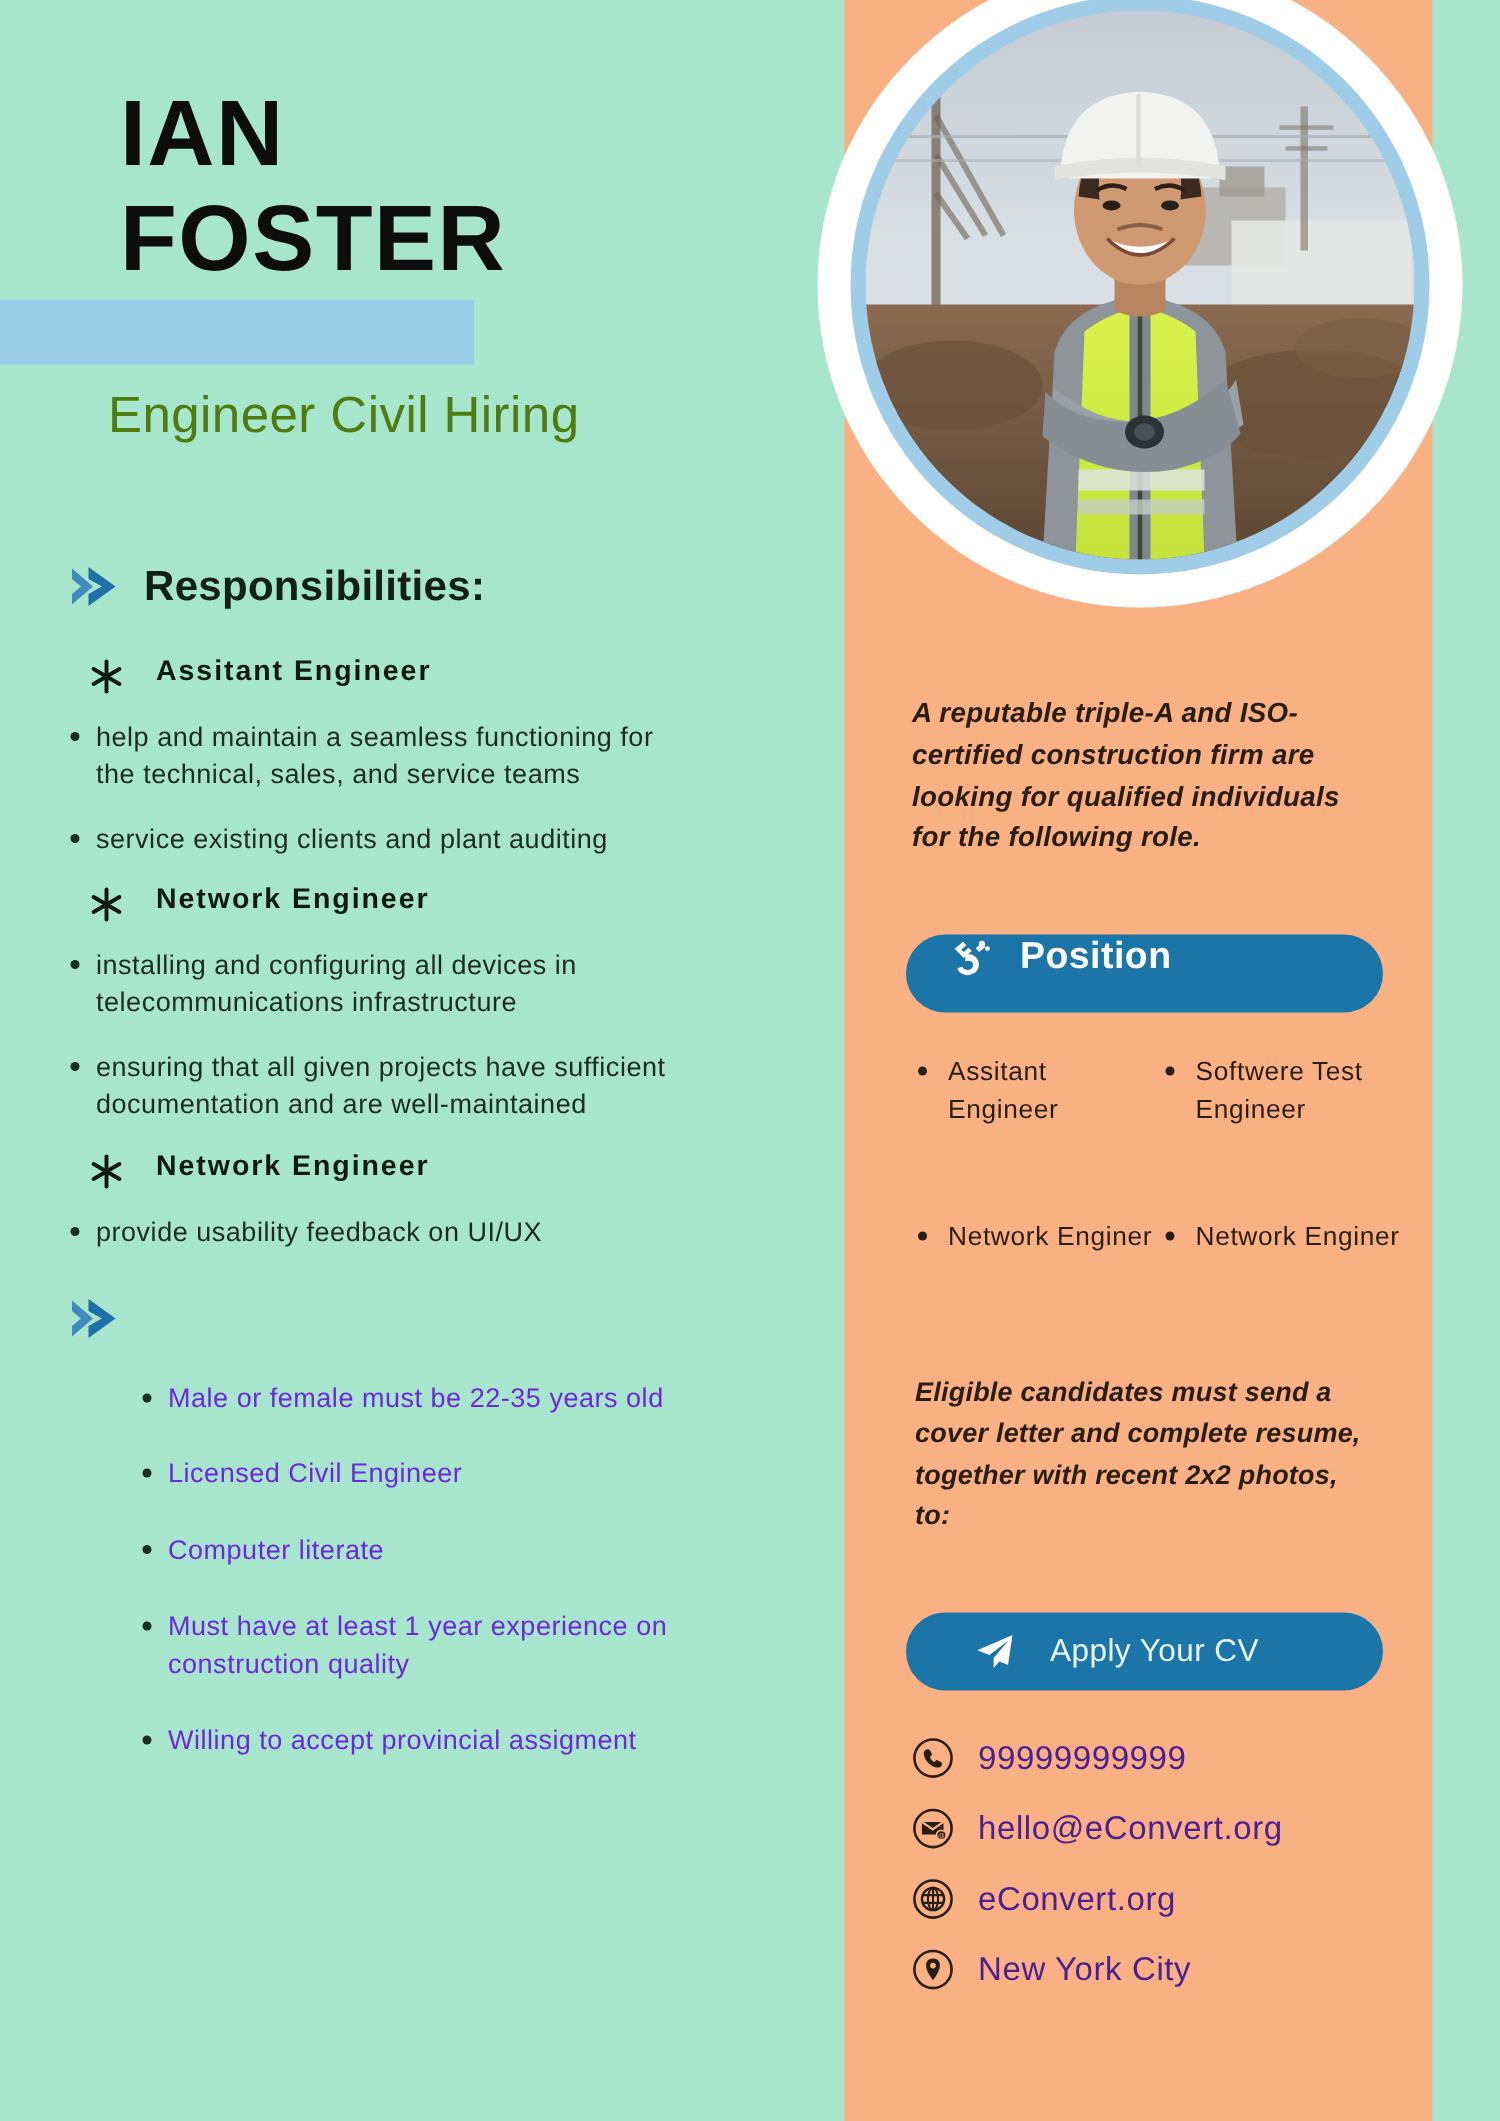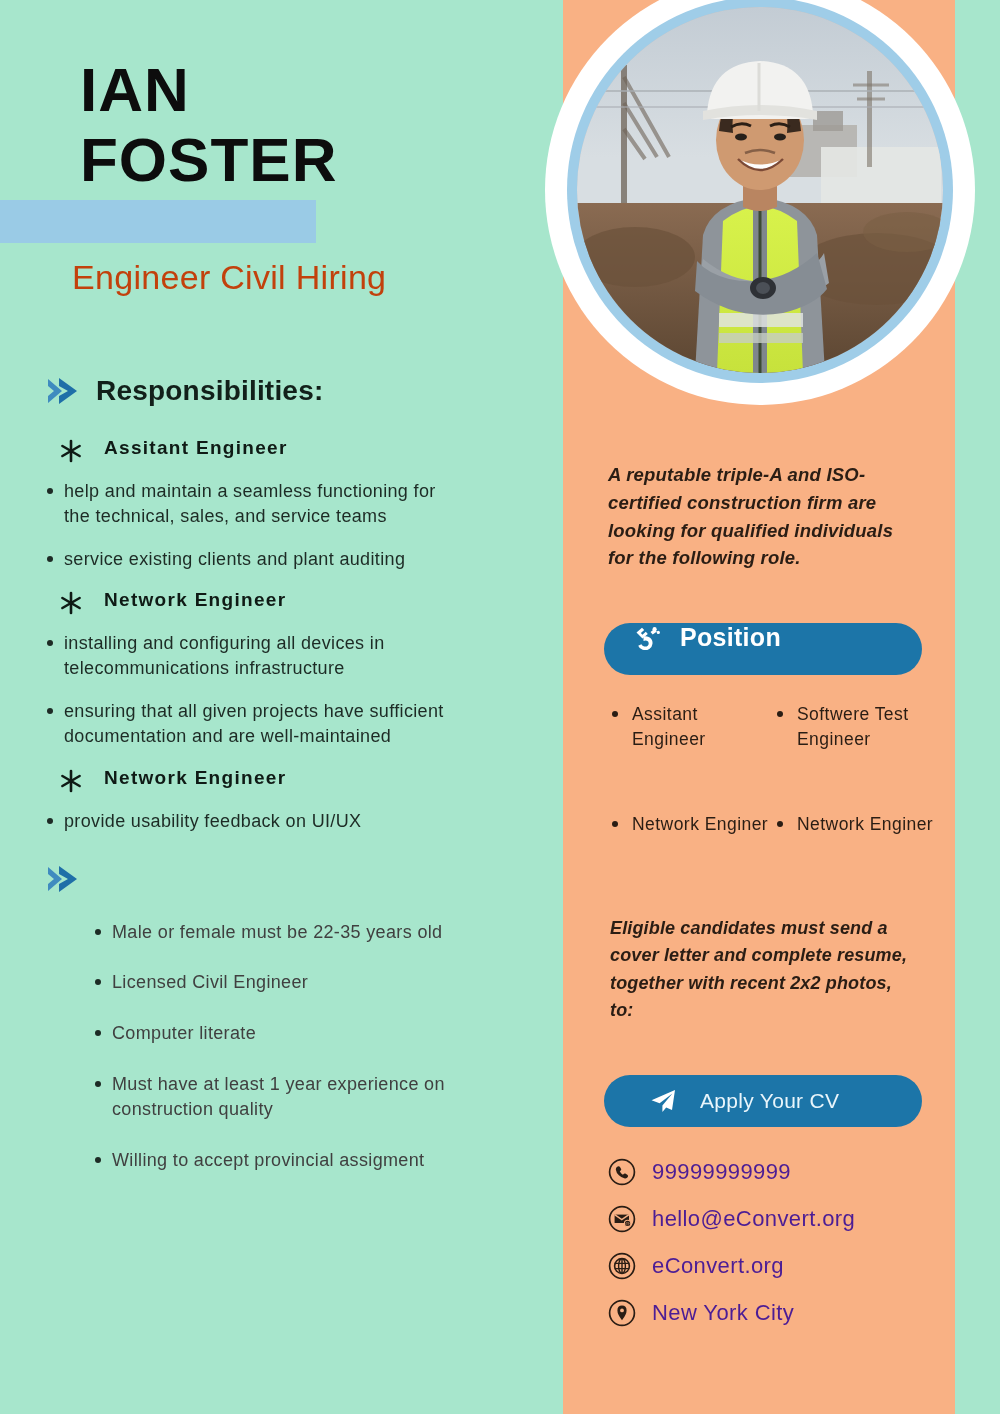--- a/index.html
+++ b/index.html
@@ -65,21 +65,21 @@
     position: absolute;
     left: 0; top: 200px;
     width: 316px; height: 43px;
     background: #9acbe6;
   }
   .subtitle {
     position: absolute;
     left: 72px; top: 258px;
     font-size: 34px;
     font-weight: 400;
-    color: #c2410c;
+    color: #4d7c0f;
     letter-spacing: 0.3px;
   }
 
   
   .left-col {
     position: absolute;
     left: 0; top: 375px;
     width: 560px;
   }
   .section-head {
@@ -137,21 +137,21 @@
 
   .req-head { margin-top: 30px; margin-bottom: 26px; }
   ul.req-list {
     list-style: none;
     padding-left: 112px;
   }
   ul.req-list li {
     position: relative;
     font-size: 18px;
     line-height: 1.38;
-    color: #404040;
+    color: #6d28d9;
     letter-spacing: 0.35px;
     margin-bottom: 26px;
     max-width: 400px;
     margin-top: 12px;
   }
   ul.req-list li::before {
     content: "";
     position: absolute;
     left: -17px; top: 9px;
     width: 6px; height: 6px;

